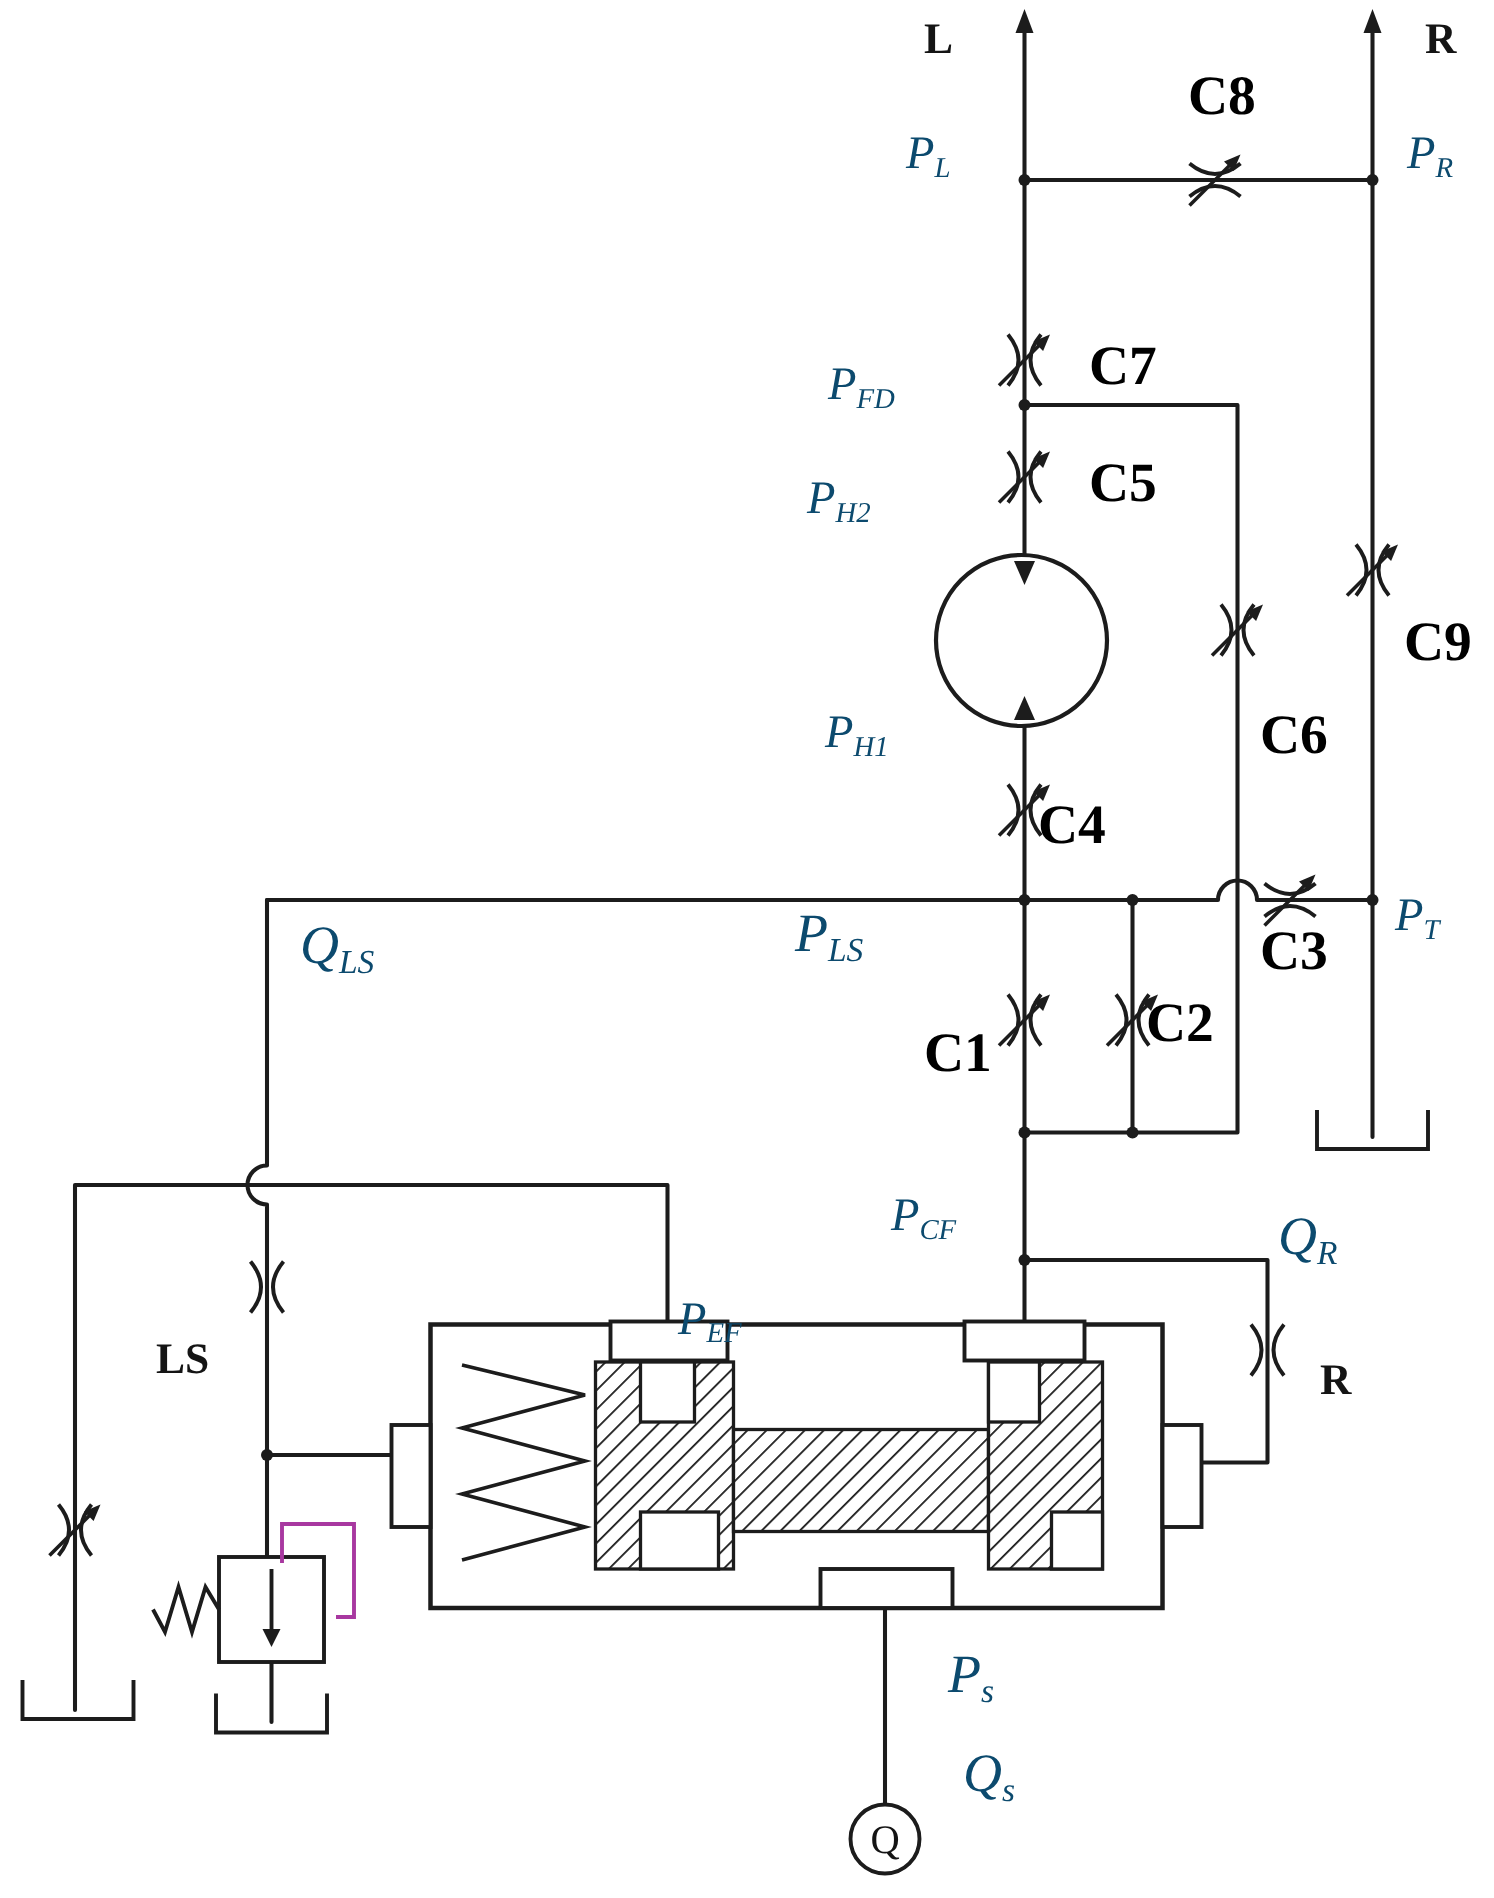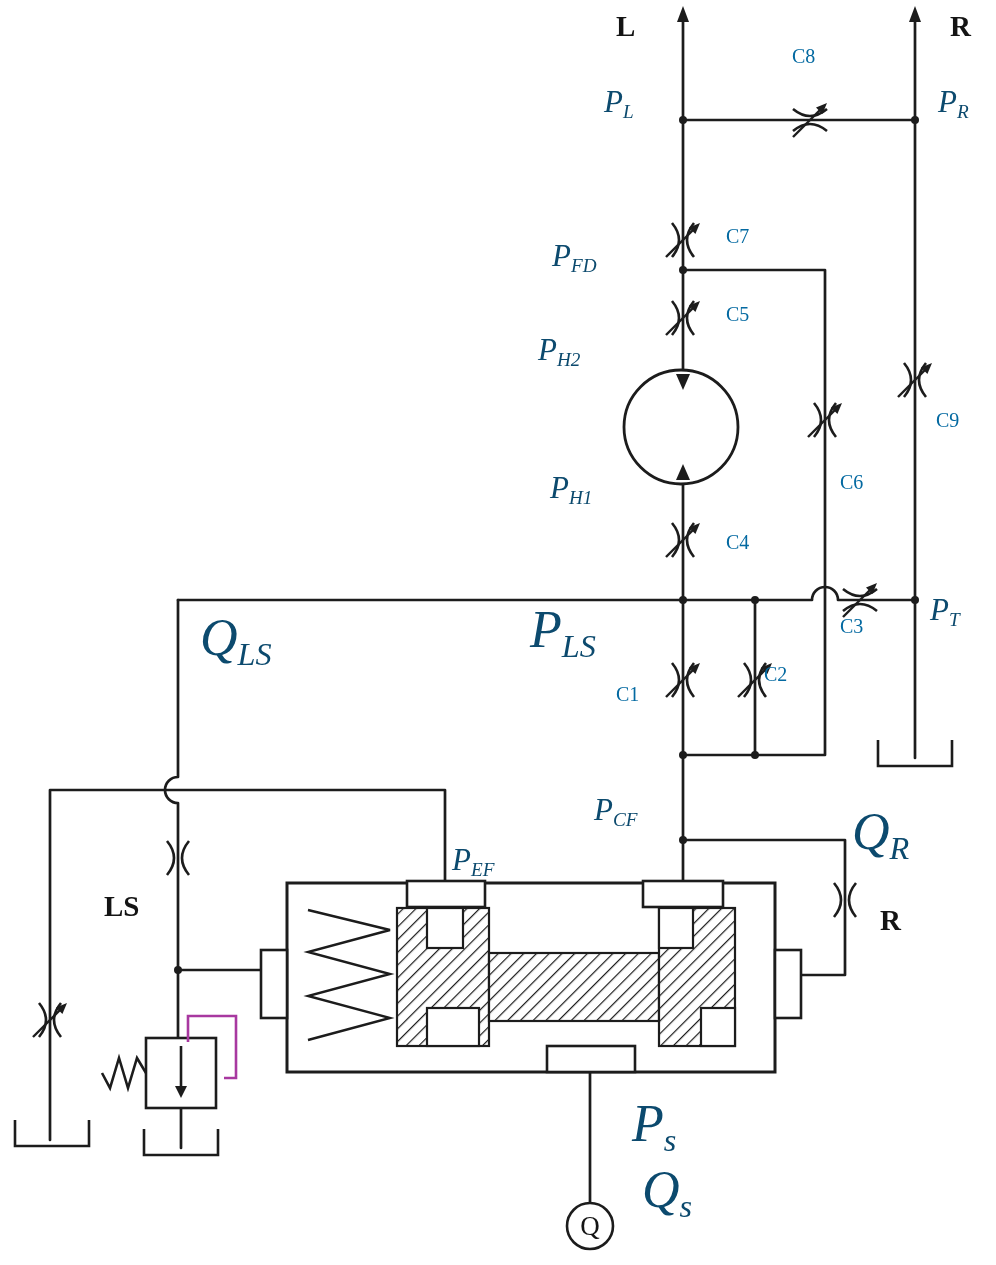--- a/index.html
+++ b/index.html
@@ -11,24 +11,24 @@
     font-family:"Liberation Serif","DejaVu Serif",serif;
     overflow:hidden;
   }
   .stage svg { position:absolute; left:0; top:0; z-index:1; }
   .labels { position:absolute; left:0; top:0; width:100%; height:100%; z-index:2; pointer-events:none; }
   .lbl {
     position:absolute; font-style:italic; font-size:31px; line-height:1;
     color:#0c4a6e; white-space:nowrap;
   }
   .lbl .sub { font-size:0.62em; vertical-align:-0.30em; }
-  .lbl-big { font-size:52px; }
+  .lbl-big { font-size:36px; }
   .clbl {
-    position:absolute; font-weight:400; font-size:20px; line-height:1;
-    color:#0369a1; white-space:nowrap;
+    position:absolute; font-weight:700; font-size:37px; line-height:1;
+    color:#000000; white-space:nowrap;
   }
   .plain {
     position:absolute; font-weight:700; font-size:29px; line-height:1;
     color:#141414; white-space:nowrap;
   }
   .pumpq {
     position:absolute; font-size:27px; line-height:1; color:#141414;
     width:30px; text-align:center;
   }
 </style>
@@ -187,38 +187,38 @@
     <span class="plain" style="left:616px;top:12px">L</span>
     <span class="plain" style="left:950px;top:12px">R</span>
 
     <span class="lbl" style="left:604px;top:86px"><span>P</span><span class="sub">L</span></span>
     <span class="clbl" style="left:792px;top:46px">C8</span>
     <span class="lbl" style="left:938px;top:86px"><span>P</span><span class="sub">R</span></span>
 
     <span class="clbl" style="left:726px;top:226px">C7</span>
     <span class="lbl" style="left:552px;top:240px"><span>P</span><span class="sub">FD</span></span>
     <span class="clbl" style="left:726px;top:304px">C5</span>
-    <span class="lbl" style="left:538px;top:334px"><span>P</span><span class="sub">H2</span></span>
+    <span class="lbl" style="left:538px;top:316px"><span>P</span><span class="sub">H2</span></span>
 
     <span class="clbl" style="left:936px;top:410px">C9</span>
     <span class="clbl" style="left:840px;top:472px">C6</span>
     <span class="lbl" style="left:550px;top:472px"><span>P</span><span class="sub">H1</span></span>
-    <span class="clbl" style="left:726px;top:532px">C4</span>
+    <span class="clbl" style="left:692px;top:532px">C4</span>
 
     <span class="lbl lbl-big" style="left:200px;top:612px"><span>Q</span><span class="sub">LS</span></span>
     <span class="lbl lbl-big" style="left:530px;top:604px"><span>P</span><span class="sub">LS</span></span>
     <span class="lbl" style="left:930px;top:594px"><span>P</span><span class="sub">T</span></span>
     <span class="clbl" style="left:840px;top:616px">C3</span>
 
     <span class="clbl" style="left:616px;top:684px">C1</span>
     <span class="clbl" style="left:764px;top:664px">C2</span>
 
     <span class="lbl" style="left:594px;top:794px"><span>P</span><span class="sub">CF</span></span>
     <span class="lbl lbl-big" style="left:852px;top:806px"><span>Q</span><span class="sub">R</span></span>
-    <span class="lbl" style="left:452px;top:844px"><span>P</span><span class="sub">EF</span></span>
+    <span class="lbl" style="left:452px;top:863px"><span>P</span><span class="sub">EF</span></span>
 
     <span class="plain" style="left:880px;top:906px">R</span>
     <span class="plain" style="left:104px;top:892px">LS</span>
 
     <span class="lbl lbl-big" style="left:632px;top:1098px"><span>P</span><span class="sub">s</span></span>
     <span class="lbl lbl-big" style="left:642px;top:1164px"><span>Q</span><span class="sub">s</span></span>
 
     <span class="pumpq" style="left:575px;top:1213px">Q</span>
   </div>
 </div>

